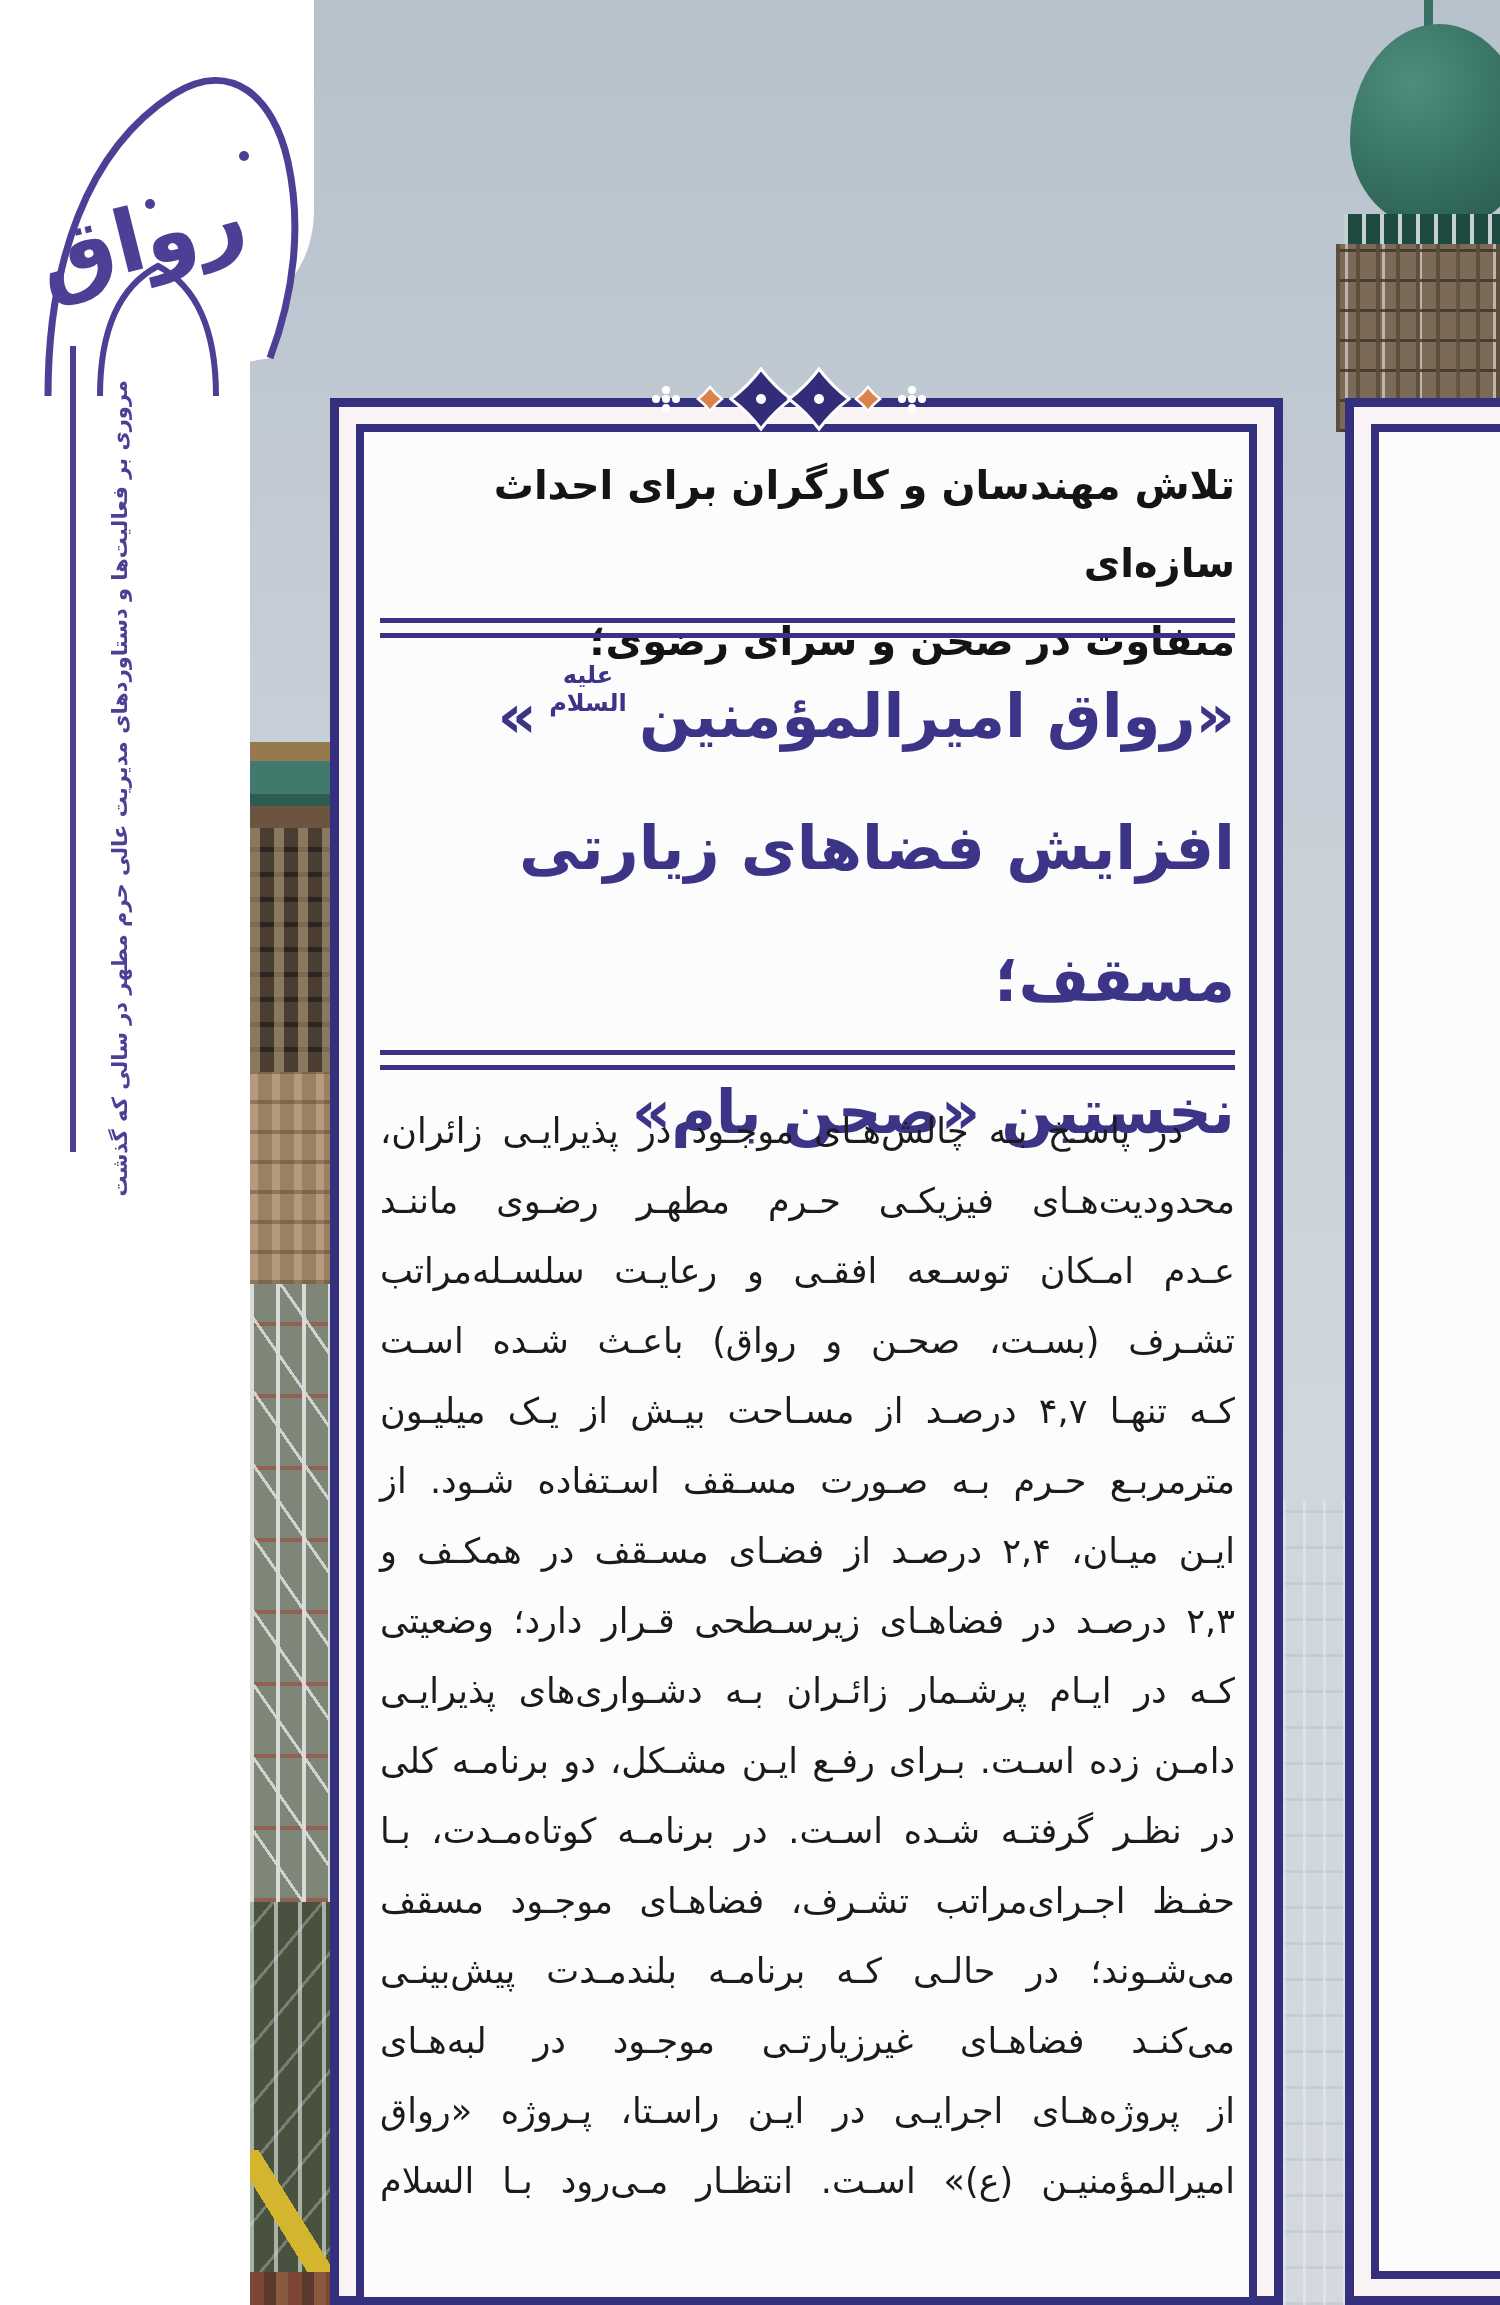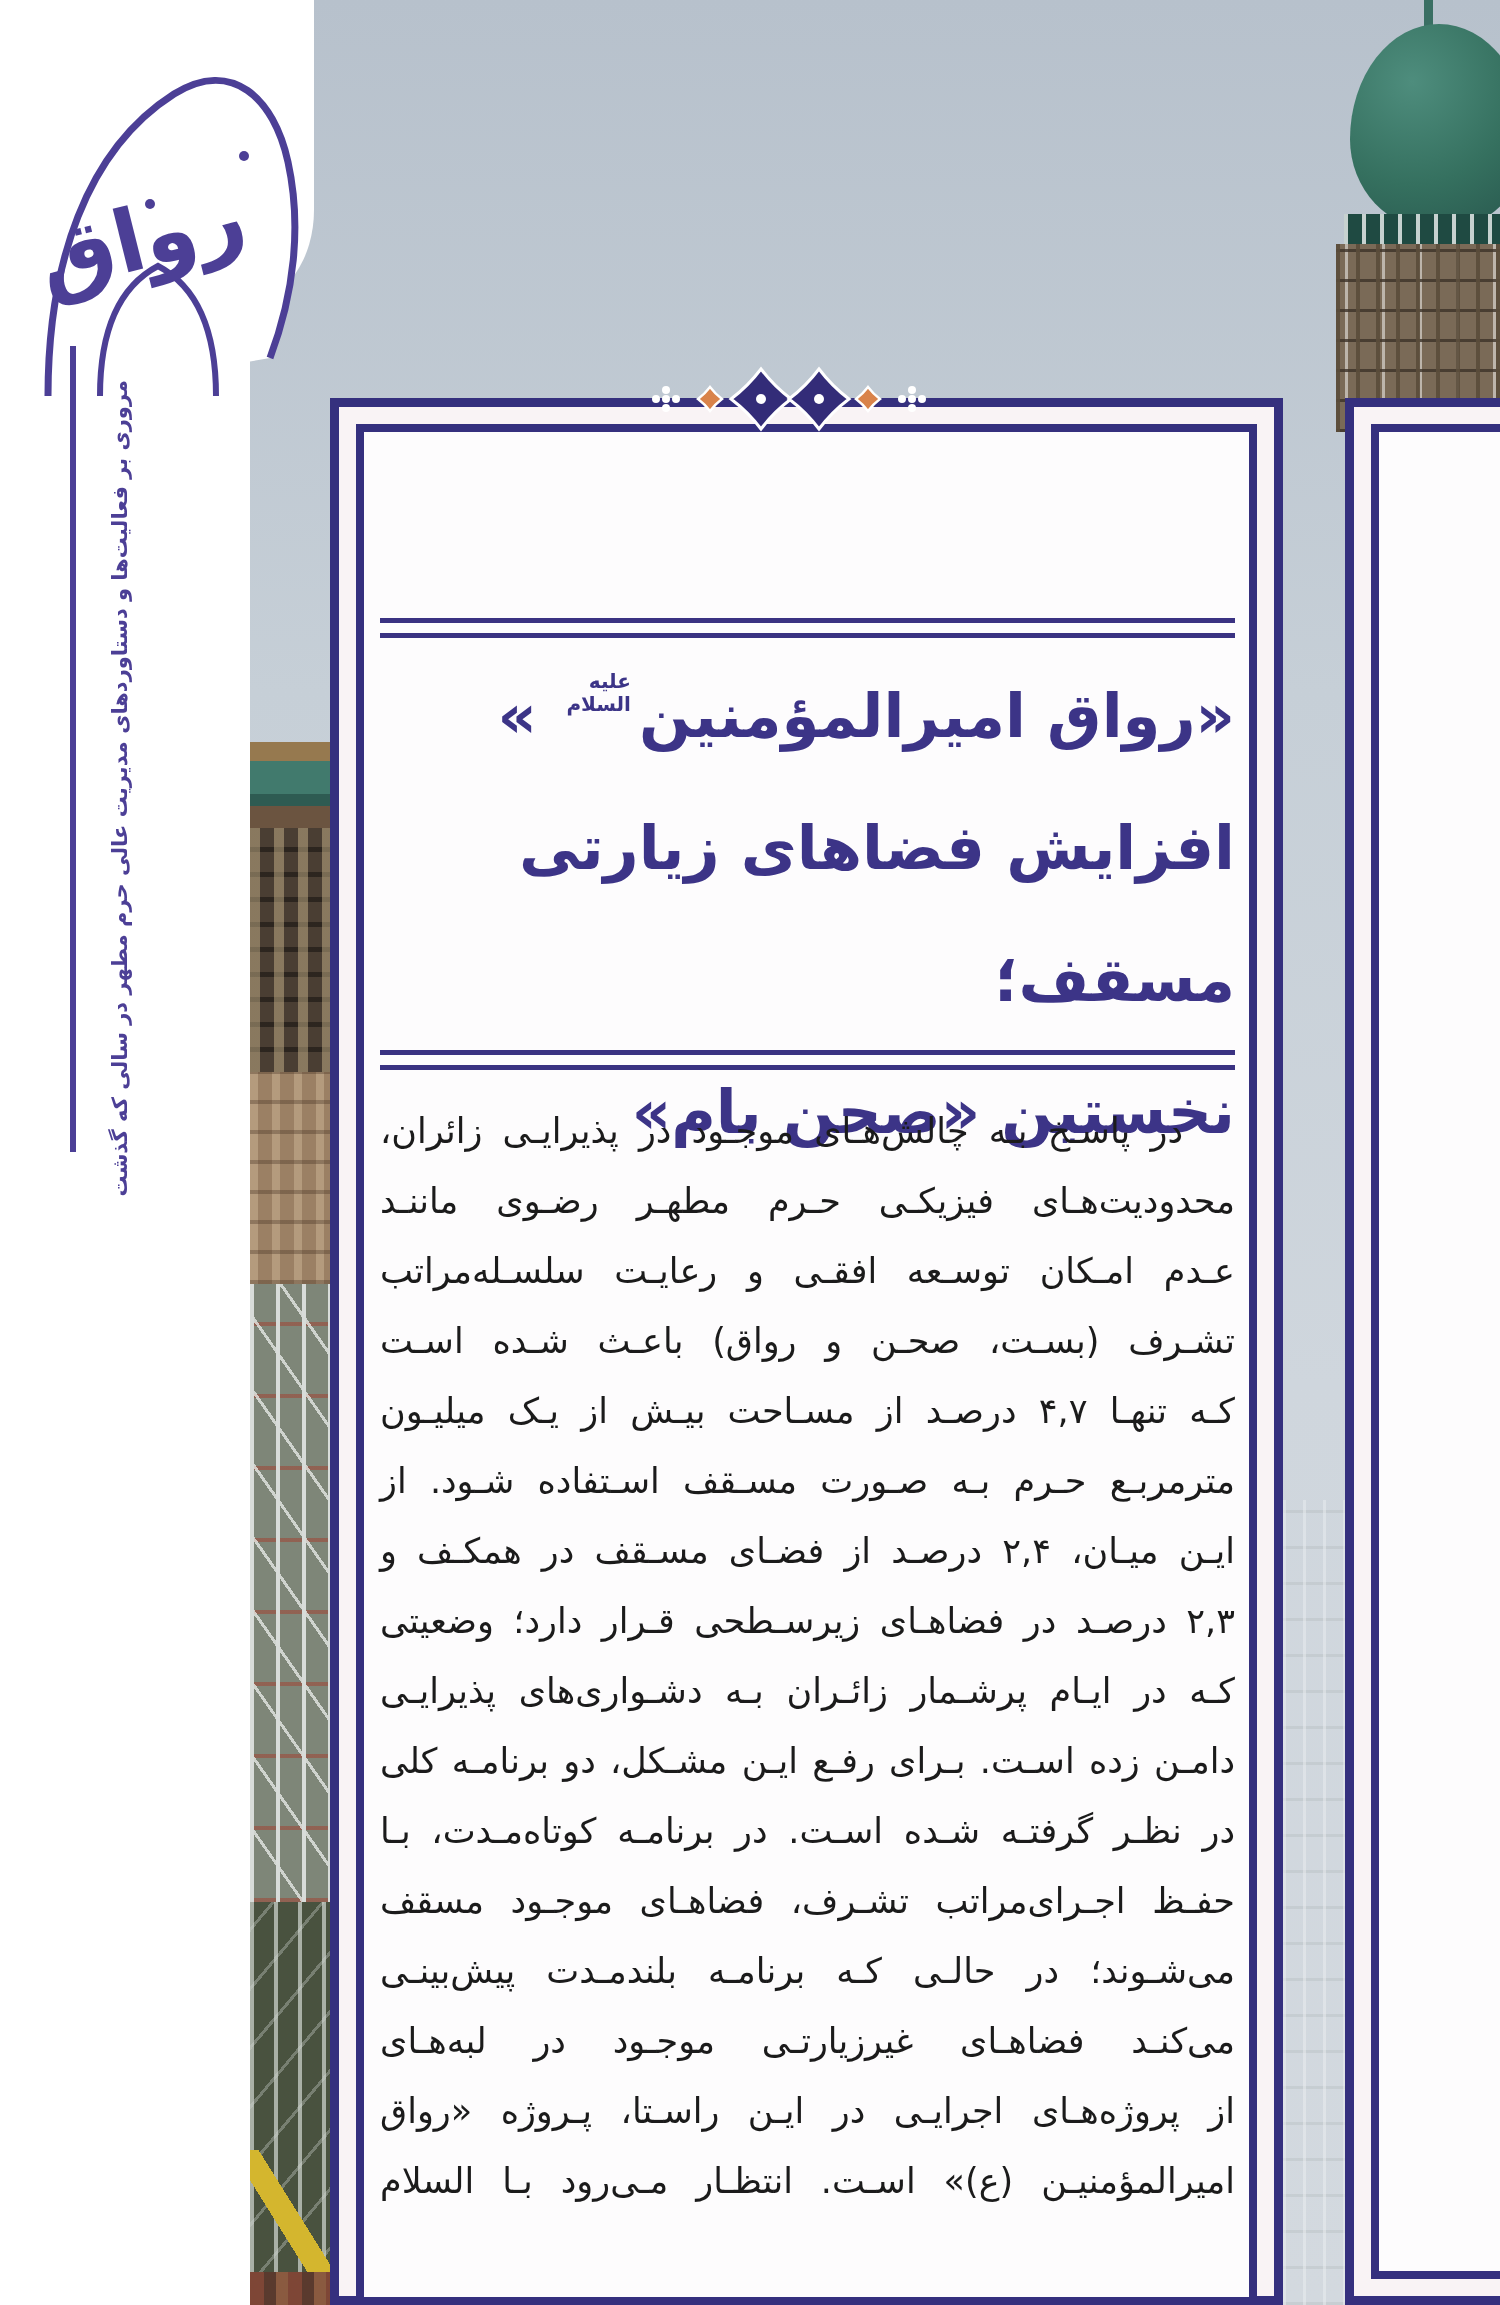--- a/index.html
+++ b/index.html
@@ -78,22 +78,22 @@
   
   .kicker{position:absolute; left:380px; top:446px; width:855px;
     direction:rtl; text-align:right; font-weight:bold;
     font-size:40px; line-height:78px; color:#141414;}
   .double-rule{position:absolute; left:380px; width:855px; height:20px;
     border-top:5px solid #3a3282; border-bottom:5px solid #3a3282; box-sizing:border-box;}
   .rule-top{top:618px;} .rule-bottom{top:1050px;}
   .headline{position:absolute; left:380px; top:650px; width:855px;
     direction:rtl; text-align:right; font-weight:bold;
     font-size:61px; line-height:132px; color:#3c3487;}
-  .honorific{display:inline-block; width:86px; font-size:20px; line-height:1.15;
-    text-align:right; vertical-align:26px; margin:0 8px; font-weight:bold;}
+  .honorific{display:inline-block; width:86px; font-size:24px; line-height:1.15;
+    text-align:center; vertical-align:26px; margin:0 8px; font-weight:bold;}
   .body-text{position:absolute; left:380px; top:1096px; width:855px;
     direction:rtl; font-size:35px; line-height:70px; color:#1b1b1b;}
   .body-line{text-align:justify; text-align-last:justify;}
   .body-line.indent{padding-right:52px;}
 </style>
 </head>
 <body>
 
 <div class="page">
 
@@ -150,20 +150,24 @@
         <circle cx="232" cy="37" r="3.5"></circle>
     </g>
     <path transform="translate(100,37) scale(0.40)" fill="#d9834a" stroke="#ffffff" stroke-width="6" d="M0 -30 C9 -18 18 -9 30 0 C18 9 9 18 0 30 C-9 18 -18 9 -30 0 C-18 -9 -9 -18 0 -30 Z"></path>
     <path transform="translate(258,37) scale(0.40)" fill="#d9834a" stroke="#ffffff" stroke-width="6" d="M0 -30 C9 -18 18 -9 30 0 C18 9 9 18 0 30 C-9 18 -18 9 -30 0 C-18 -9 -9 -18 0 -30 Z"></path>
     <path transform="translate(151,37)" fill="#332c78" stroke="#ffffff" stroke-width="3" d="M0 -30 C9 -18 18 -9 30 0 C18 9 9 18 0 30 C-9 18 -18 9 -30 0 C-18 -9 -9 -18 0 -30 Z"></path>
     <path transform="translate(209,37)" fill="#332c78" stroke="#ffffff" stroke-width="3" d="M0 -30 C9 -18 18 -9 30 0 C18 9 9 18 0 30 C-9 18 -18 9 -30 0 C-18 -9 -9 -18 0 -30 Z"></path>
     <circle cx="151" cy="37" r="5" fill="#ffffff"></circle>
     <circle cx="209" cy="37" r="5" fill="#ffffff"></circle>
   </svg>
 
+  <div class="kicker">
+    <div>تلاش مهندسان و کارگران برای احداث سازه‌ای</div>
+    <div>متفاوت در صحن و سرای رضوی؛</div>
+  </div>
 
   <div class="double-rule rule-top"></div>
 
   <div class="headline">
     <div><span>«رواق امیرالمؤمنین</span><span class="honorific">علیه السلام</span><span>»</span></div>
     <div>افزایش فضاهای زیارتی مسقف؛</div>
     <div>نخستین «صحن بام»</div>
   </div>
 
   <div class="double-rule rule-bottom"></div>

